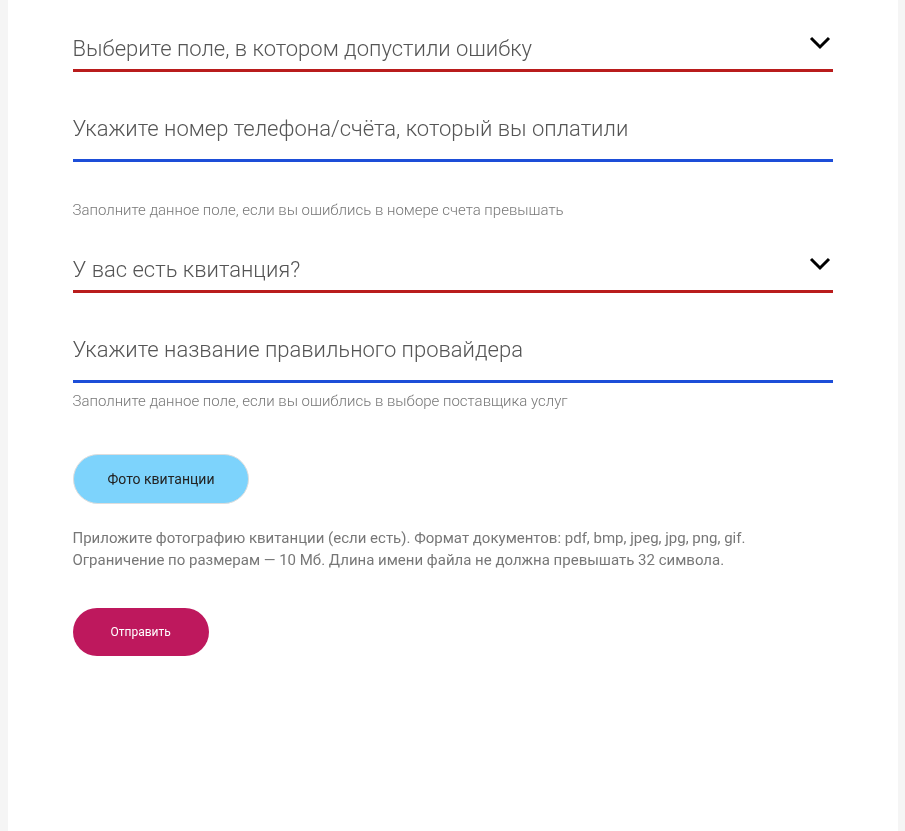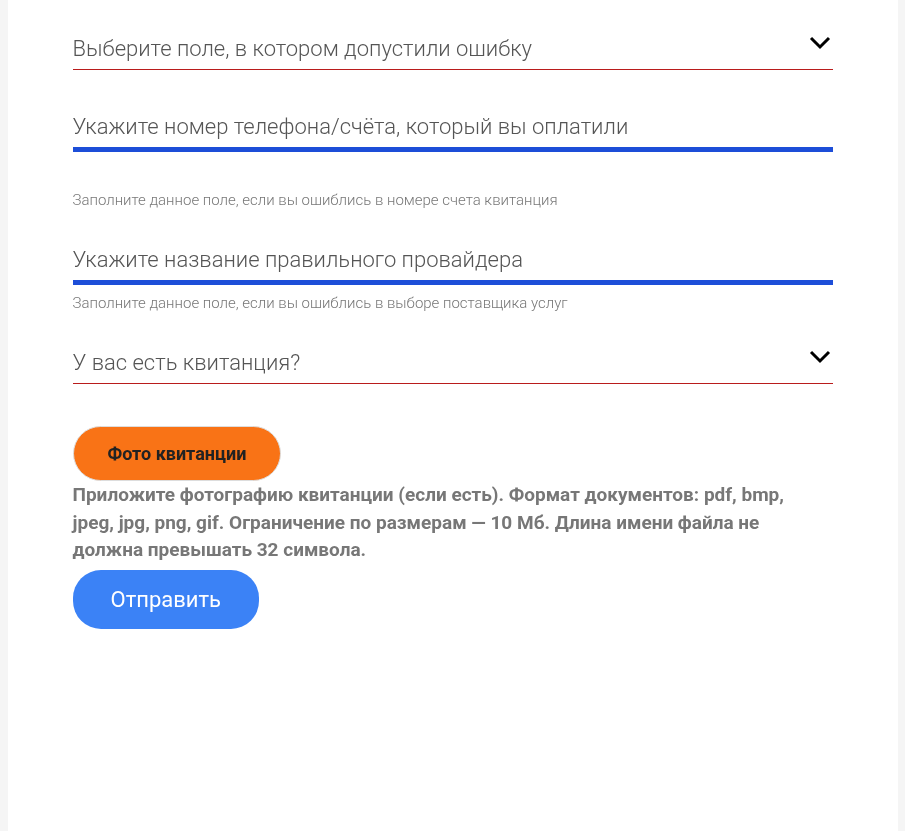--- a/index.html
+++ b/index.html
@@ -23,36 +23,36 @@
     .form-field {
       margin-bottom: 38px;
       position: relative;
     }
     .form-field.with-helper {
       margin-bottom: 30px;
     }
     .field-input {
       width: 100%;
       border: none;
-      border-bottom: 5px solid #1d4ed8;
+      border-bottom: 3px solid #1d4ed8;
       font-size: 22px;
       font-weight: 300;
       color: #555;
-      padding: 6px 0 8px 0;
+      padding: 6px 0 18px 0;
       outline: none;
       background: transparent;
       font-family: inherit;
     }
     .field-input::placeholder {
       color: #555;
       font-weight: 300;
     }
     .select-wrapper {
       position: relative;
-      border-bottom: 1px solid #b91c1c;
+      border-bottom: 3px solid #b91c1c;
       padding: 6px 0 8px 0;
       cursor: pointer;
     }
     .select-label {
       font-size: 22px;
       font-weight: 300;
       color: #555;
       display: block;
     }
     .chevron {
@@ -70,46 +70,46 @@
       line-height: 1.4;
     }
     .upload-section {
       margin-top: 42px;
     }
     .upload-button {
       display: inline-block;
       border: 1px solid #ddd;
       border-radius: 28px;
       padding: 16px 34px;
-      font-size: 18px;
-      font-weight: 700;
+      font-size: 14px;
+      font-weight: 400;
       color: #222;
-      background: #f97316;
+      background: #7dd3fc;
       cursor: pointer;
       font-family: inherit;
     }
     .upload-helper {
-      font-size: 19px;
+      font-size: 15px;
       color: #777;
-      margin-top: 0;
-      font-weight: 700;
+      margin-top: 24px;
+      font-weight: 400;
       line-height: 1.45;
       max-width: 750px;
     }
     .submit-button {
       display: inline-block;
-      background: #3b82f6;
+      background: #be185d;
       color: #fff;
       border: none;
       border-radius: 28px;
       padding: 17px 38px;
-      font-size: 22px;
+      font-size: 12px;
       font-weight: 400;
       cursor: pointer;
-      margin-top: 6px;
+      margin-top: 36px;
       font-family: inherit;
     }
   </style>
 </head>
 <body>
 
 <div class="form-container">
 
   <div class="form-field">
     <div class="select-wrapper">
@@ -118,36 +118,36 @@
         <path d="M2 2 L11 11 L20 2"></path>
       </svg>
     </div>
   </div>
 
   <div class="form-field">
     <input type="text" class="field-input" placeholder="Укажите номер телефона/счёта, который вы оплатили" style="">
   </div>
 
   <div class="form-field with-helper">
-    <div class="helper-text">Заполните данное поле, если вы ошиблись в номере счета квитанция</div>
+    <div class="helper-text">Заполните данное поле, если вы ошиблись в номере счета превышать</div>
   </div>
 
-
-  <div class="form-field with-helper">
-    <input type="text" class="field-input" placeholder="Укажите название правильного провайдера" style="">
-    <div class="helper-text">Заполните данное поле, если вы ошиблись в выборе поставщика услуг</div>
-  </div>
 
   <div class="form-field">
     <div class="select-wrapper">
       <span class="select-label">У вас есть квитанция?</span>
       <svg class="chevron" viewBox="0 0 22 14" fill="none" stroke="#000" stroke-width="3">
         <path d="M2 2 L11 11 L20 2"></path>
       </svg>
     </div>
+  </div>
+
+  <div class="form-field with-helper">
+    <input type="text" class="field-input" placeholder="Укажите название правильного провайдера" style="">
+    <div class="helper-text">Заполните данное поле, если вы ошиблись в выборе поставщика услуг</div>
   </div>
 
   <div class="upload-section">
     <button class="upload-button">Фото квитанции</button>
     <div class="upload-helper">Приложите фотографию квитанции (если есть). Формат документов: pdf, bmp, jpeg, jpg, png, gif. Ограничение по размерам — 10 Мб. Длина имени файла не должна превышать 32 символа.</div>
     <button class="submit-button">Отправить</button>
   </div>
 
 </div>
 

